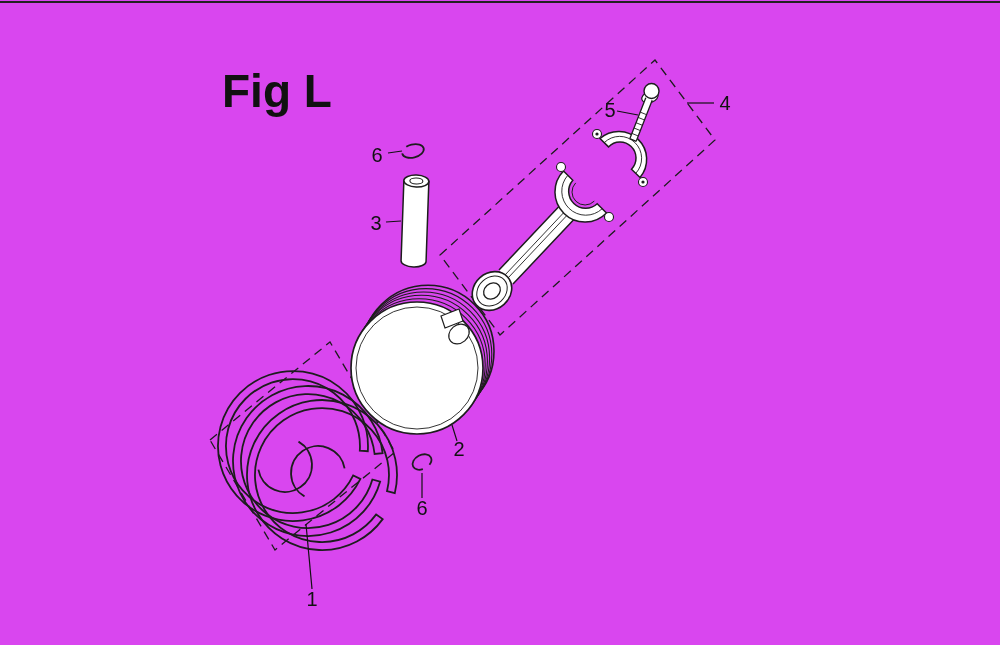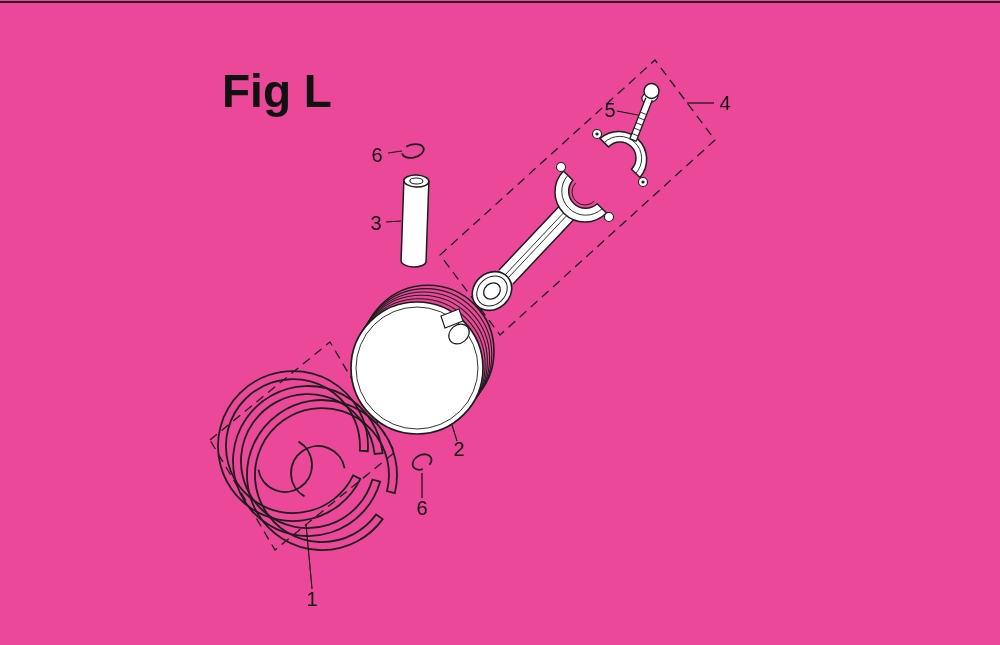--- a/index.html
+++ b/index.html
@@ -1,19 +1,19 @@
 <!DOCTYPE html>
 <html><head>
 <meta charset="utf-8">
 <style>
   html,body{margin:0;padding:0;background:#ffffff;}
   .canvas{
     position:relative;
     width:1000px;height:645px;
-    background:#ec4899;
+    background:#d946ef;
     overflow:hidden;
     font-family:"Liberation Sans", sans-serif;
   }
   svg{display:block;}
   .fig-title{
     font-family:"Liberation Sans", sans-serif;
     font-size:46px;
     font-weight:700;
     fill:#111111;
   }

